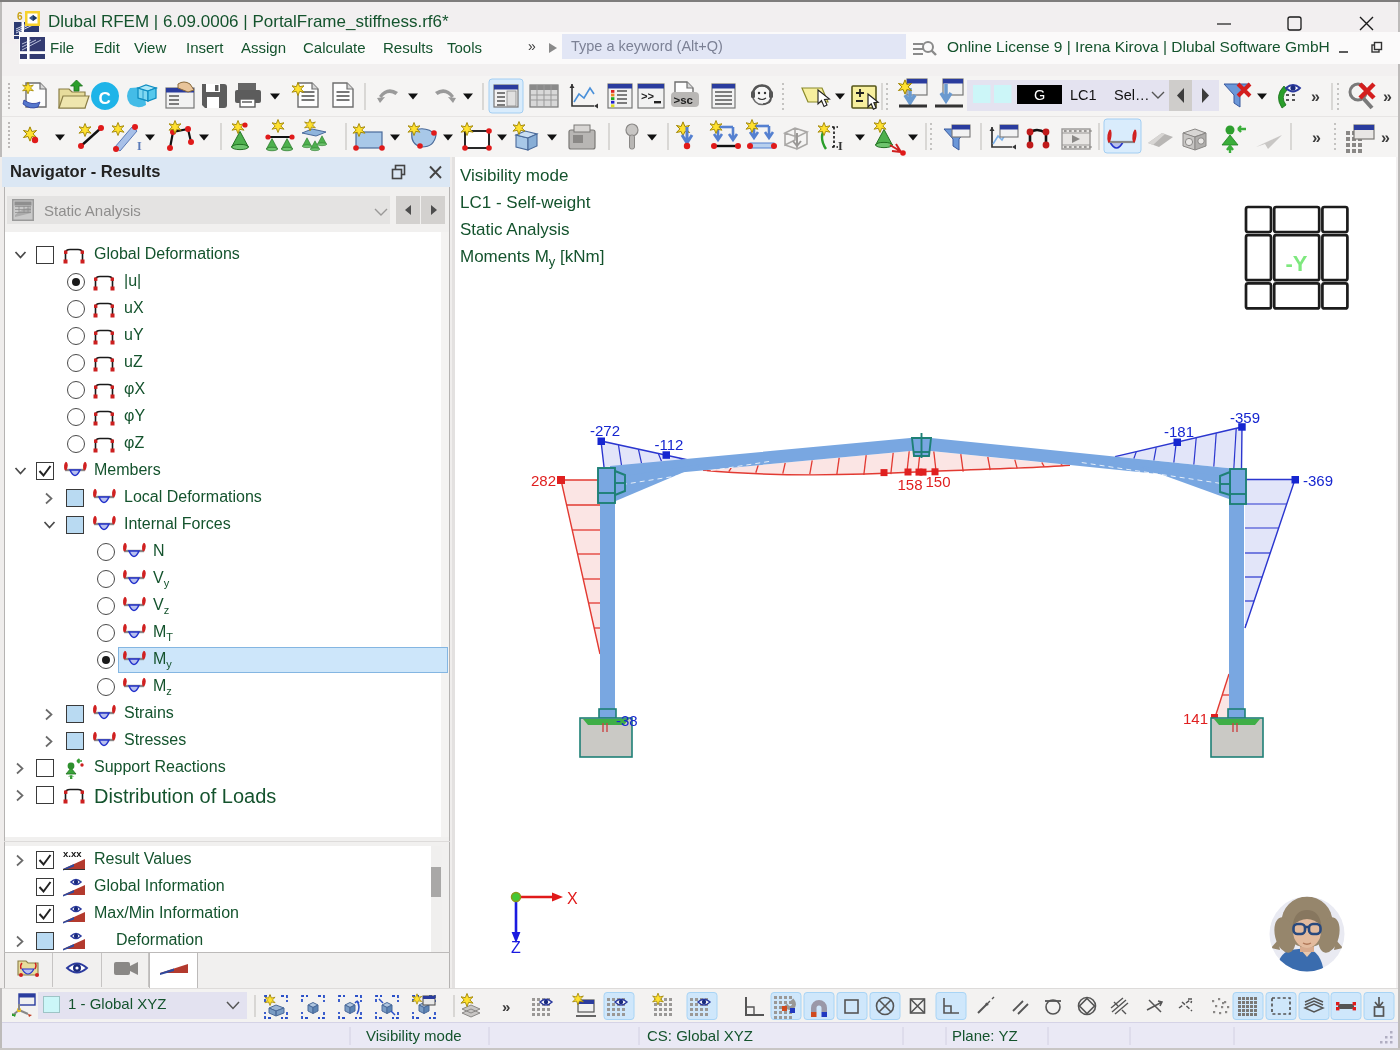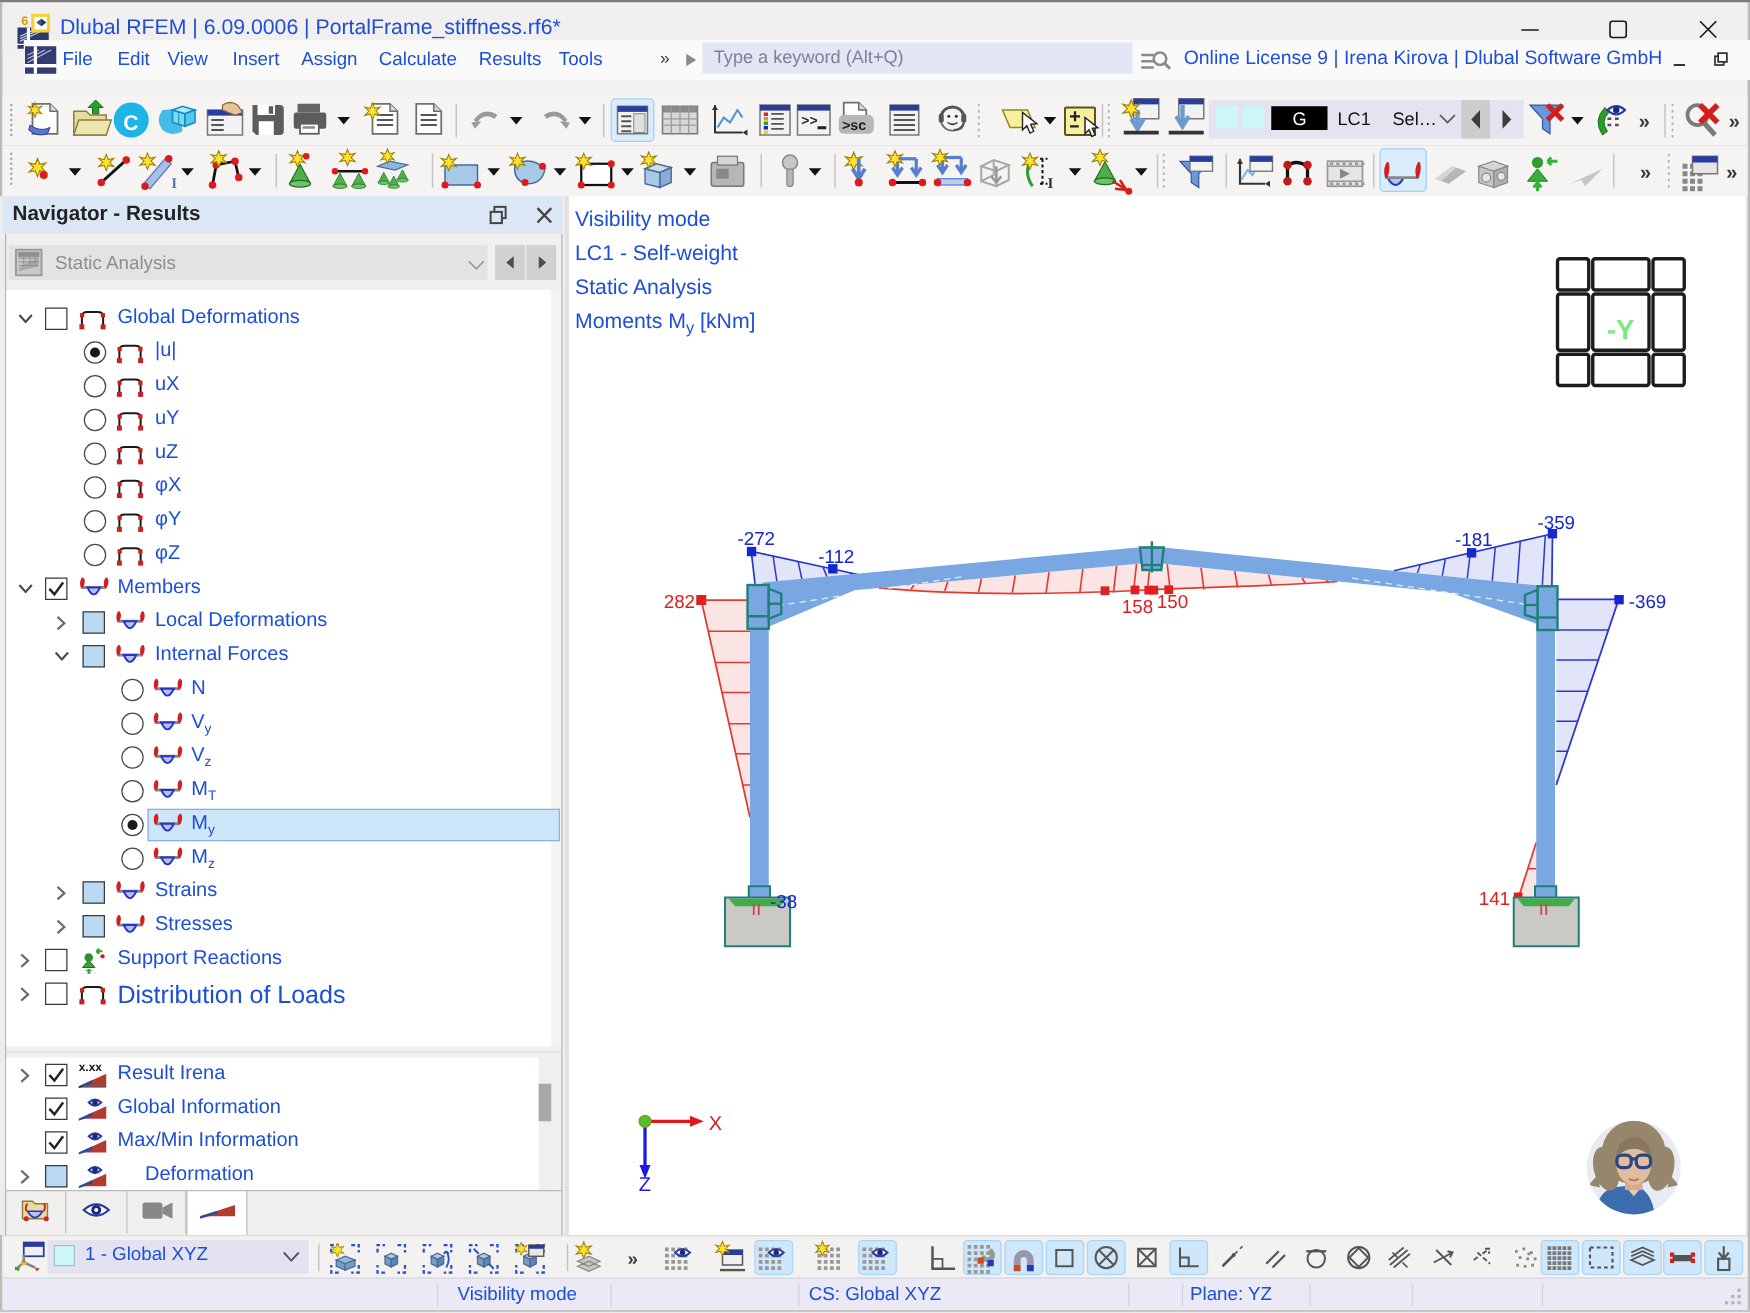--- a/index.html
+++ b/index.html
@@ -1,19 +1,19 @@
 <!DOCTYPE html>
 <html><head>
 <meta charset="utf-8">
 <style>
   * { margin:0; padding:0; box-sizing:border-box; }
   html,body { width:1400px; height:1050px; overflow:hidden; }
   body { font-family:"Liberation Sans", sans-serif; position:relative; background:#f2f0f0; }
   .abs { position:absolute; }
-  .txt { position:absolute; white-space:nowrap; color:#1d4ed8; }
+  .txt { position:absolute; white-space:nowrap; color:#14532d; }
   svg { position:absolute; overflow:visible; }
   svg.blk { overflow:hidden; }
 </style>
 </head>
 <body>
 
 <div class="abs" style="left:0;top:0;width:1400px;height:2px;background:#7f7d7d;"></div>
 <div class="abs" style="left:0;top:2px;width:2px;height:1046px;background:#bdbbba;"></div>
 <div class="abs" style="right:0;top:2px;width:2px;height:1046px;background:#bdbbba;"></div>
 <div class="abs" style="left:0;bottom:0;width:1400px;height:2px;background:#c8c6c5;"></div>
@@ -676,21 +676,21 @@
 <div class="abs" style="left:36px;top:694px;width:18px;height:18px;border:1.6px solid #3a3a3a;background:#ffffff;"></div>
         <svg class="abs" style="left:36px;top:694px;" width="18" height="18">
           <path d="M3.5,9 L7.5,13.5 L14.5,4" fill="none" stroke="#222" stroke-width="2"></path>
         </svg>
 <svg class="abs" style="left:62px;top:691px;" width="25" height="24" viewBox="0 0 25 24">
 <text x="1" y="9" font-size="9.5" font-weight="bold" fill="#111" font-family="Liberation Sans">x.xx</text>
 <path d="M1,21 L12,16 L23,11 L23,21 Z" fill="#b33a2e"></path>
 <path d="M1,21 L12,16 L12,18.5 L1,22.5 Z" fill="#2e4a9e"></path>
 <line x1="1" y1="21.5" x2="23" y2="21.5" stroke="#333" stroke-width="1"></line>
 </svg>
-<div class="txt" style="left:94px;top:693px;font-size:16px;">Result Irena</div>
+<div class="txt" style="left:94px;top:693px;font-size:16px;">Result Values</div>
 <div class="abs" style="left:36px;top:721px;width:18px;height:18px;border:1.6px solid #3a3a3a;background:#ffffff;"></div>
         <svg class="abs" style="left:36px;top:721px;" width="18" height="18">
           <path d="M3.5,9 L7.5,13.5 L14.5,4" fill="none" stroke="#222" stroke-width="2"></path>
         </svg>
 <svg class="abs" style="left:62px;top:719px;" width="25" height="22" viewBox="0 0 25 22">
 <path d="M1,19 L12,14 L23,9 L23,19 Z" fill="#b33a2e"></path>
 <path d="M1,19 L12,14 L12,16.5 L1,20.5 Z" fill="#2e4a9e"></path>
 <path d="M9,6 Q14,1 19,6 Q14,11 9,6 Z" fill="#fff" stroke="#2b3a9e" stroke-width="1.6"></path>
 <circle cx="14" cy="6" r="2.2" fill="#1a2a7e"></circle>
 </svg>

